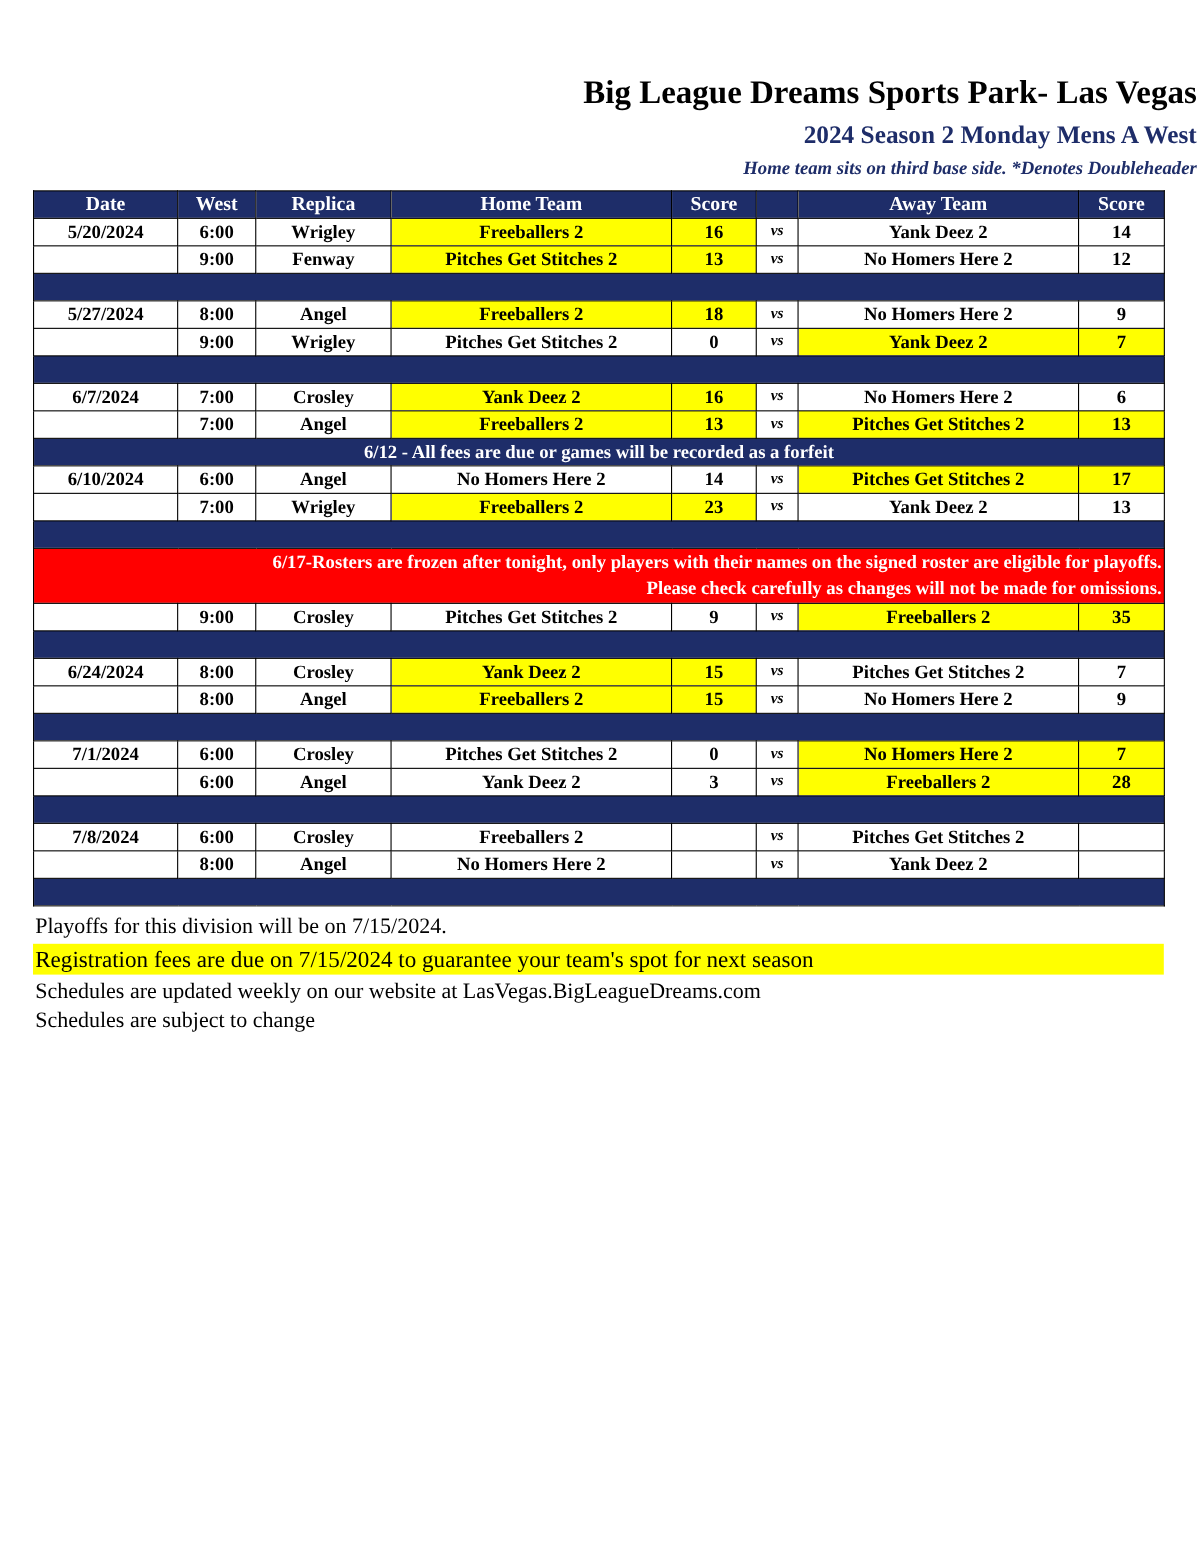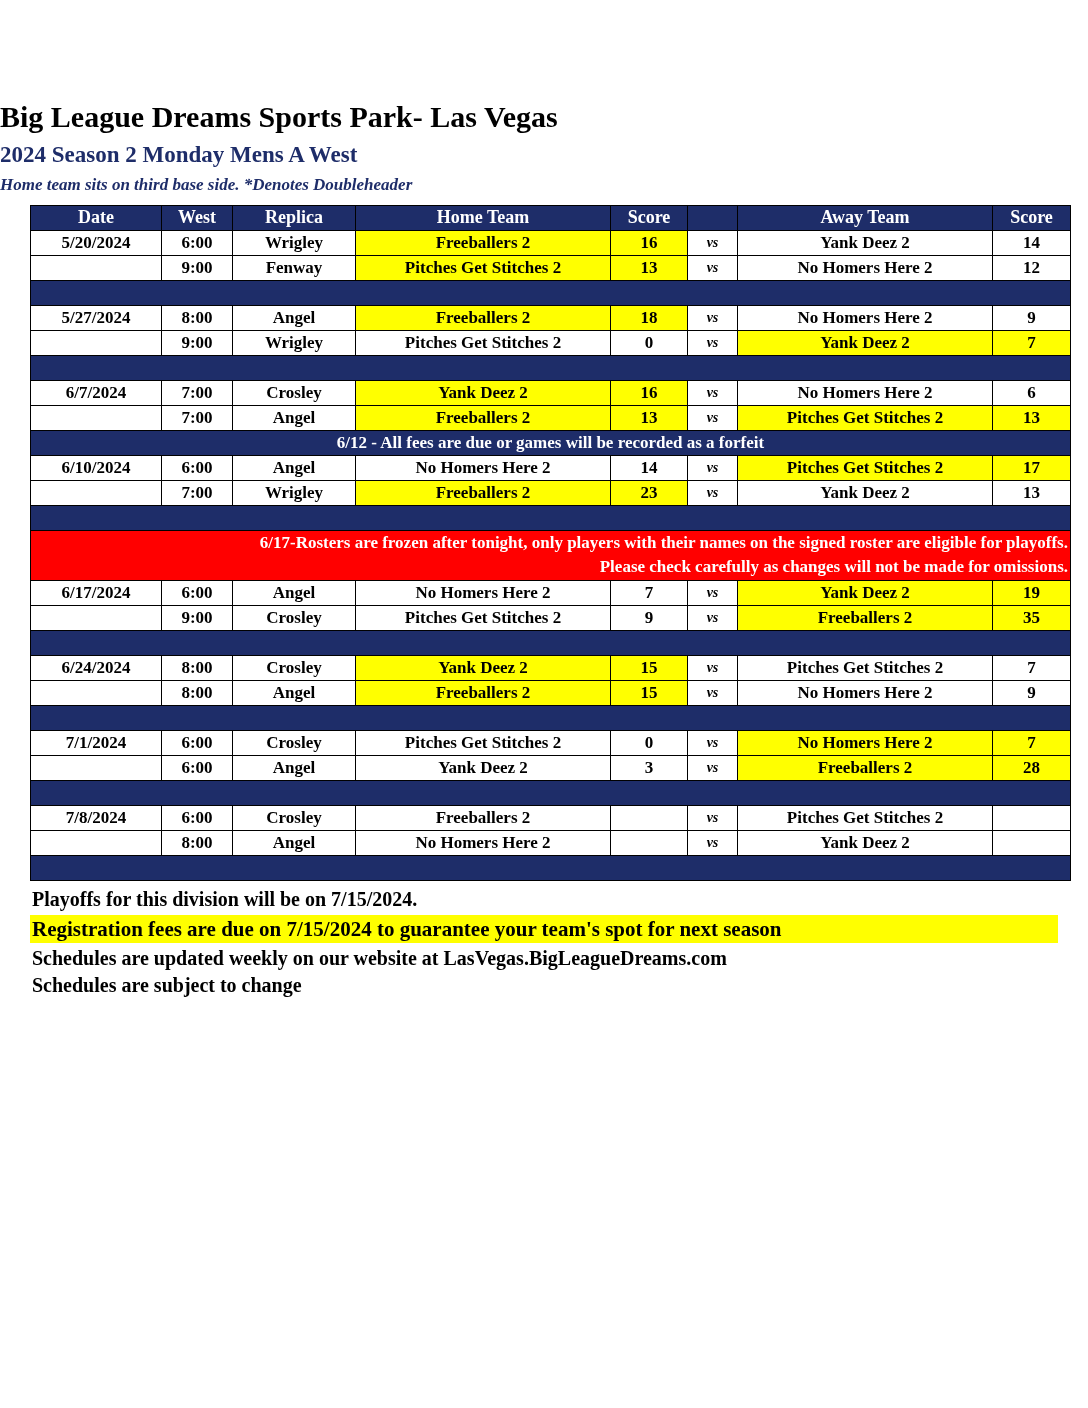--- a/index.html
+++ b/index.html
@@ -5,21 +5,21 @@
   * { margin: 0; padding: 0; box-sizing: border-box; }
   :root { --navy: #1E2D69; --yellow: #FFFF00; --red: #FF0000; }
   html, body { background: #fff; }
   body {
     width: 1088px; height: 1408px;
     font-family: "Liberation Serif", serif;
     overflow: hidden;
   }
   .page { position: relative; width: 1088px; height: 1408px; background: #fff; }
 
-  header { text-align: left; padding-top: 100px; }
+  header { text-align: right; padding-top: 68px; }
   .title { font-size: 30px; font-weight: bold; color: #000; line-height: 1.1; }
   .subtitle { font-size: 23px; font-weight: bold; color: var(--navy); margin-top: 9px; line-height: 1.1; }
   .note { font-size: 17px; font-weight: bold; font-style: italic; color: var(--navy); margin-top: 9px; line-height: 1.1; }
 
   table.schedule {
     border-collapse: collapse;
     table-layout: fixed;
     width: 1028px;
     margin: 10px 0 0 30px;
   }
@@ -33,32 +33,32 @@
     vertical-align: middle;
     overflow: hidden;
     white-space: nowrap;
   }
   thead th { background: var(--navy); color: #fff; font-size: 18px; }
   .col0 { width: 131px; }
   .col1 { width: 71px; }
   .col2 { width: 123px; }
   .col3 { width: 255px; }
   .col4 { width: 77px; }
-  .col5 { width: 50px; }
+  .col5 { width: 38px; }
   .col6 { width: 255px; }
   .col7 { width: 78px; }
   td.hl { background: var(--yellow); }
   td.vs { font-style: italic; font-size: 14px; }
   td.spacer { background: var(--navy); }
   td.notice-blue { background: var(--navy); color: #fff; font-size: 17px; }
   td.notice-red { background: var(--red); color: #fff; font-size: 17px; height: 50px; white-space: normal; }
   td.notice-red div { line-height: 24px; text-align: right; }
 
   footer { margin: 5px 0 0 30px; width: 1028px; }
-  .f-line { font-weight: bold; font-size: 20px; color: #000; padding: 2px 0 2px 2px; line-height: 1.15; }
+  .f-line { font-weight: normal; font-size: 20px; color: #000; padding: 2px 0 2px 2px; line-height: 1.15; }
   .f-registration { background: var(--yellow); font-size: 21px; margin: 2px 0; }
 </style>
 </head>
 <body>
 
 <div class="page">
   <header>
     <div class="title">Big League Dreams Sports Park- Las Vegas</div>
     <div class="subtitle">2024 Season 2 Monday Mens A West</div>
     <div class="note">Home team sits on third base side.  *Denotes Doubleheader</div>
@@ -170,30 +170,20 @@
         <tr>
           <td class="spacer" colspan="8"></td>
         </tr>
         <tr>
           <td class="notice-red" colspan="8">
             <div>6/17-Rosters are frozen after tonight, only players with their names on the signed roster are eligible for playoffs.</div>
             <div>Please check carefully as changes will not be made for omissions.</div>
           </td>
         </tr>
         <tr>
-          <td class="col0">6/17/2024</td>
-          <td class="col1">6:00</td>
-          <td class="col2">Angel</td>
-          <td class="col3">No Homers Here 2</td>
-          <td class="col4">7</td>
-          <td class="col5 vs">vs</td>
-          <td class="col6 hl">Yank Deez 2</td>
-          <td class="col7 hl">19</td>
-        </tr>
-        <tr>
           <td class="col0"></td>
           <td class="col1">9:00</td>
           <td class="col2">Crosley</td>
           <td class="col3">Pitches Get Stitches 2</td>
           <td class="col4">9</td>
           <td class="col5 vs">vs</td>
           <td class="col6 hl">Freeballers 2</td>
           <td class="col7 hl">35</td>
         </tr>
         <tr>

